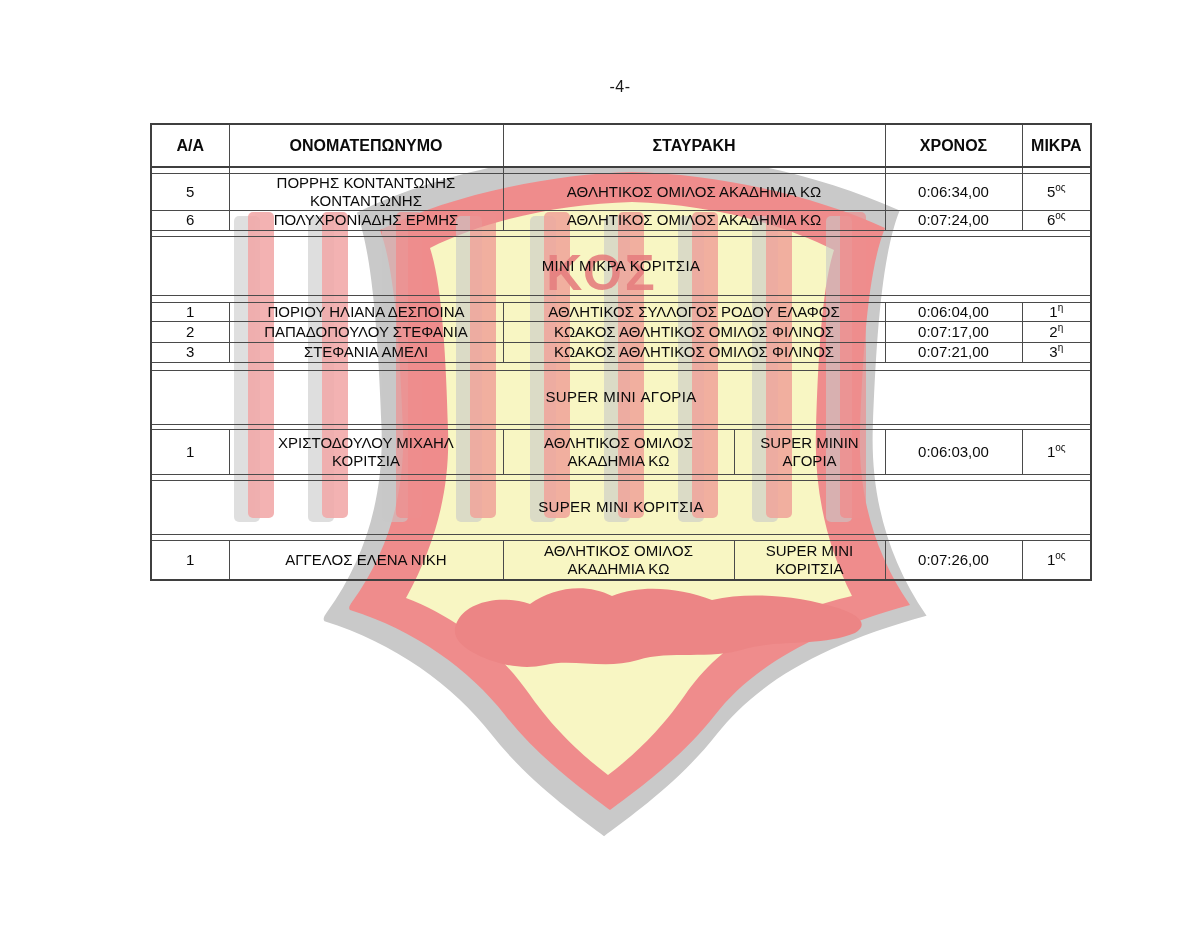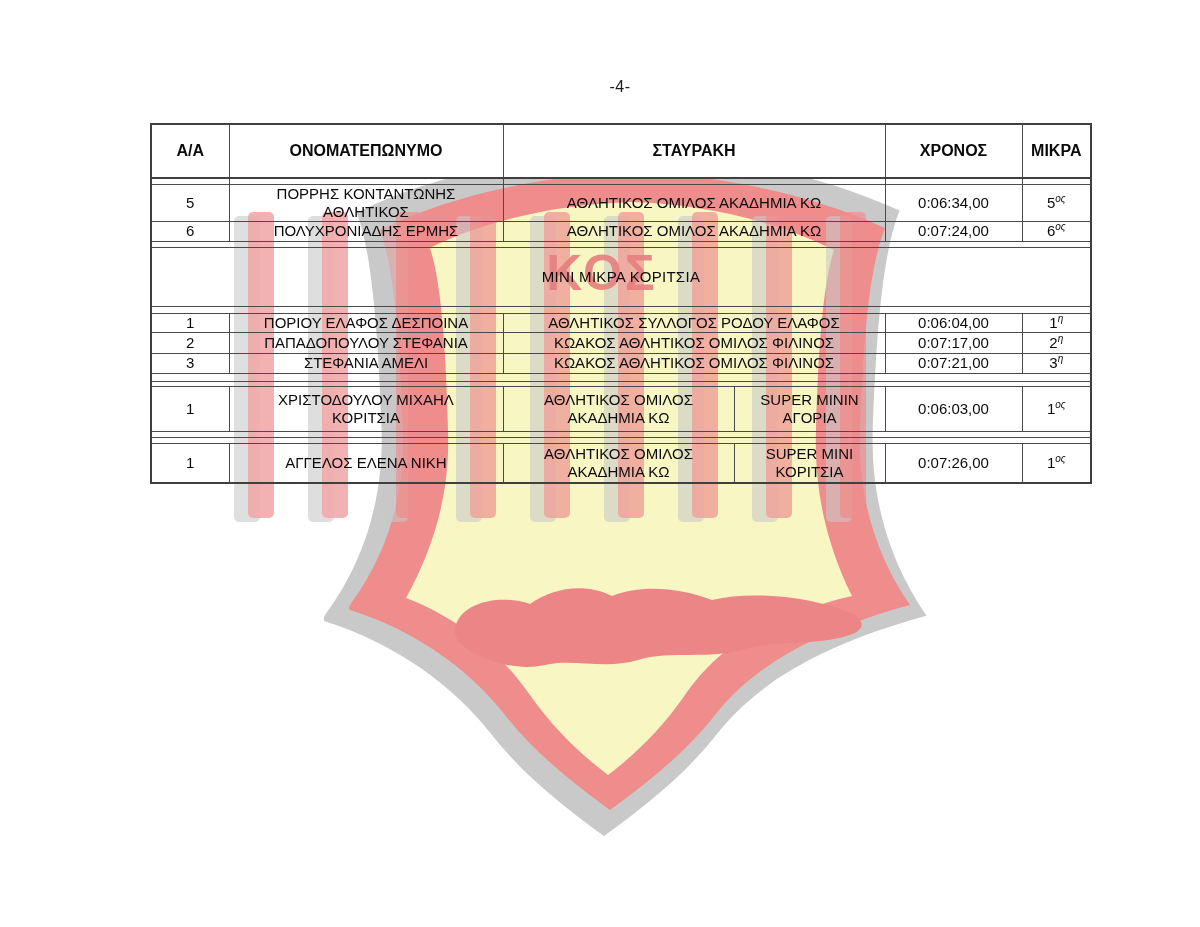--- a/index.html
+++ b/index.html
@@ -20,21 +20,21 @@
     border:2px solid #3f3f3f;
   }
   table.results td{
     border:1px solid #4a4a4a;padding:0 2px;text-align:center;vertical-align:middle;
     font-size:15px;line-height:18px;overflow:hidden;white-space:nowrap;background:transparent;
   }
   tr.hdr td{font-weight:bold;font-size:16px;border-bottom:2px solid #3f3f3f;background:#ffffff;}
   td.band{background:#cbcbcb;font-weight:normal;font-size:16px;letter-spacing:.3px;}
   tr.spacer td{border-left:none;border-right:none;}
   td.two{line-height:18px;margin-top:8px;}
-  sup.pl{font-size:10px;vertical-align:super;line-height:0;font-style:italic;}
+  sup.pl{font-size:10px;vertical-align:super;line-height:0;}
   .l{display:block;}
 </style>
 </head>
 <body>
 
 <svg class="wm" viewBox="0 0 760 690" xmlns="http://www.w3.org/2000/svg" aria-hidden="true">
 
   <g transform="translate(432,340) scale(1.075) translate(-436,-338)">
     <path fill="#c9c9c9" d="M432,22 C350,24 250,45 180,80 C195,120 200,200 203,280 C205,340 190,400 152,452 C150,455 148,458 150,460 C215,480 270,520 305,565 C340,610 390,645 410,660 C430,645 480,610 515,565 C550,520 610,482 710,455 C672,400 658,340 660,280 C663,200 668,120 685,78 C610,44 515,24 432,22 Z"></path>
   </g>
@@ -79,42 +79,42 @@
   <colgroup>
     <col style="width:78px">
       <col style="width:274px">
       <col style="width:231px">
     <col style="width:151px">
       <col style="width:137px">
       <col style="width:69px">
   </colgroup>
 
   <tbody>
-      <tr class="hdr" style="height:54px">
+      <tr class="hdr" style="height:43px">
     <td>Α/Α</td>
     <td>ΟΝΟΜΑΤΕΠΩΝΥΜΟ</td>
     <td colspan="2">ΣΤΑΥΡΑΚΗ</td>
     <td>ΧΡΟΝΟΣ</td>
     <td>ΜΙΚΡΑ</td>
   </tr>
 
   <tr style="height:6px">
     <td></td>
         <td></td>
     <td colspan="2"></td>
         <td></td>
         <td></td>
   </tr>
 
 
   <tr style="height:37px">
     <td>5</td>
     <td class="two">
       <span class="l">ΠΟΡΡΗΣ ΚΟΝΤΑΝΤΩΝΗΣ</span>
-      <span class="l">ΑΘΛΗΤΙΚΟΣ</span>
+      <span class="l">ΚΟΝΤΑΝΤΩΝΗΣ</span>
     </td>
     <td colspan="2">ΑΘΛΗΤΙΚΟΣ ΟΜΙΛΟΣ ΑΚΑΔΗΜΙΑ ΚΩ</td>
     <td>0:06:34,00</td>
     <td>
       <span>5</span><sup class="pl">ος</sup>
     </td>
   </tr>
 
   <tr style="height:20px">
     <td>6</td>
@@ -131,21 +131,21 @@
       </tr>
   <tr style="height:59px">
     <td colspan="6" class="band">ΜΙΝΙ ΜΙΚΡΑ ΚΟΡΙΤΣΙΑ</td>
   </tr>
   <tr class="spacer" style="height:7px">
         <td colspan="6"></td>
       </tr>
 
   <tr style="height:19px">
     <td>1</td>
-    <td>ΠΟΡΙΟΥ ΕΛΑΦΟΣ ΔΕΣΠΟΙΝΑ</td>
+    <td>ΠΟΡΙΟΥ ΗΛΙΑΝΑ ΔΕΣΠΟΙΝΑ</td>
     <td colspan="2">ΑΘΛΗΤΙΚΟΣ ΣΥΛΛΟΓΟΣ ΡΟΔΟΥ ΕΛΑΦΟΣ</td>
     <td>0:06:04,00</td>
     <td>
       <span>1</span><sup class="pl">η</sup>
     </td>
   </tr>
   <tr style="height:21px">
     <td>2</td>
     <td>ΠΑΠΑΔΟΠΟΥΛΟΥ ΣΤΕΦΑΝΙΑ</td>
     <td colspan="2">ΚΩΑΚΟΣ ΑΘΛΗΤΙΚΟΣ ΟΜΙΛΟΣ ΦΙΛΙΝΟΣ</td>
@@ -160,20 +160,23 @@
     <td colspan="2">ΚΩΑΚΟΣ ΑΘΛΗΤΙΚΟΣ ΟΜΙΛΟΣ ΦΙΛΙΝΟΣ</td>
     <td>0:07:21,00</td>
     <td>
       <span>3</span><sup class="pl">η</sup>
     </td>
   </tr>
 
   <tr class="spacer" style="height:8px">
         <td colspan="6"></td>
       </tr>
+  <tr style="height:54px">
+    <td colspan="6" class="band">SUPER MINI ΑΓΟΡΙΑ</td>
+  </tr>
   <tr class="spacer" style="height:5px">
         <td colspan="6"></td>
       </tr>
 
   <tr style="height:45px">
     <td>1</td>
     <td class="two">
       <span class="l">ΧΡΙΣΤΟΔΟΥΛΟΥ ΜΙΧΑΗΛ</span>
       <span class="l">ΚΟΡΙΤΣΙΑ</span>
     </td>
@@ -187,20 +190,23 @@
     </td>
     <td>0:06:03,00</td>
     <td>
       <span>1</span><sup class="pl">ος</sup>
     </td>
   </tr>
 
   <tr class="spacer" style="height:6px">
         <td colspan="6"></td>
       </tr>
+  <tr style="height:54px">
+    <td colspan="6" class="band">SUPER MINI ΚΟΡΙΤΣΙΑ</td>
+  </tr>
   <tr class="spacer" style="height:6px">
         <td colspan="6"></td>
       </tr>
 
   <tr style="height:40px">
     <td>1</td>
     <td>ΑΓΓΕΛΟΣ ΕΛΕΝΑ ΝΙΚΗ</td>
     <td class="two">
       <span class="l">ΑΘΛΗΤΙΚΟΣ ΟΜΙΛΟΣ</span>
       <span class="l">ΑΚΑΔΗΜΙΑ ΚΩ</span>

